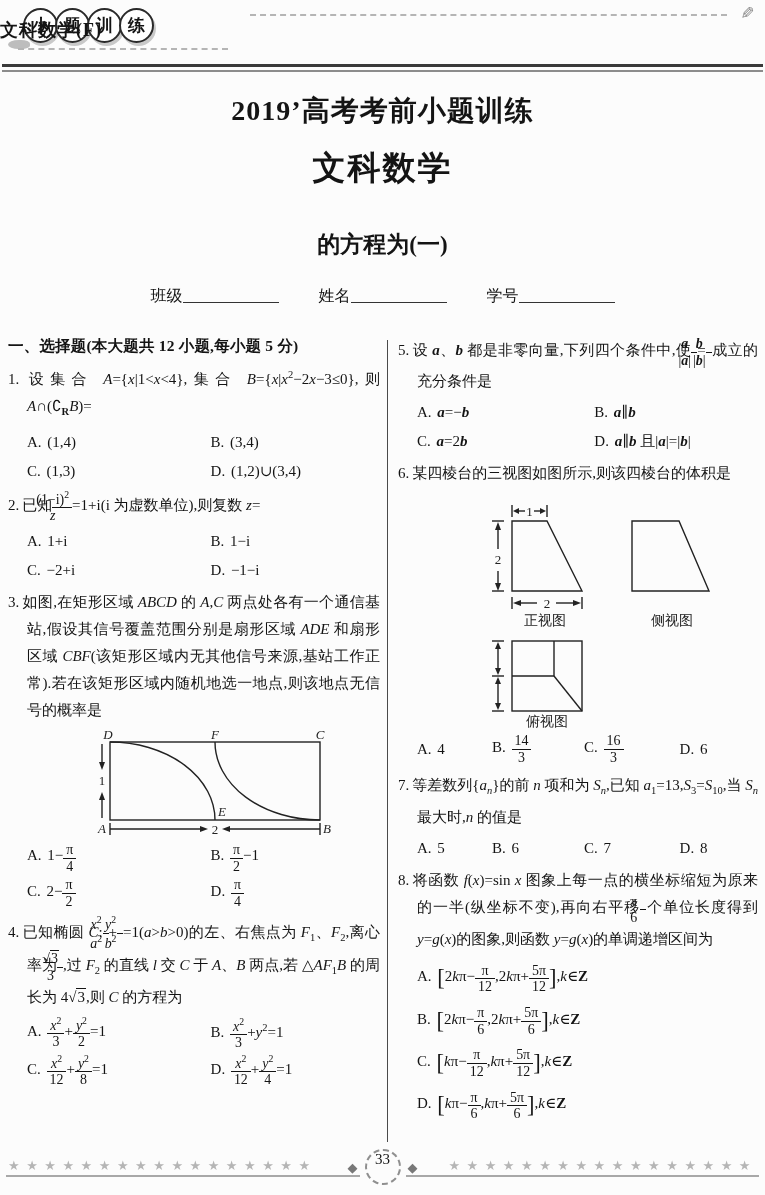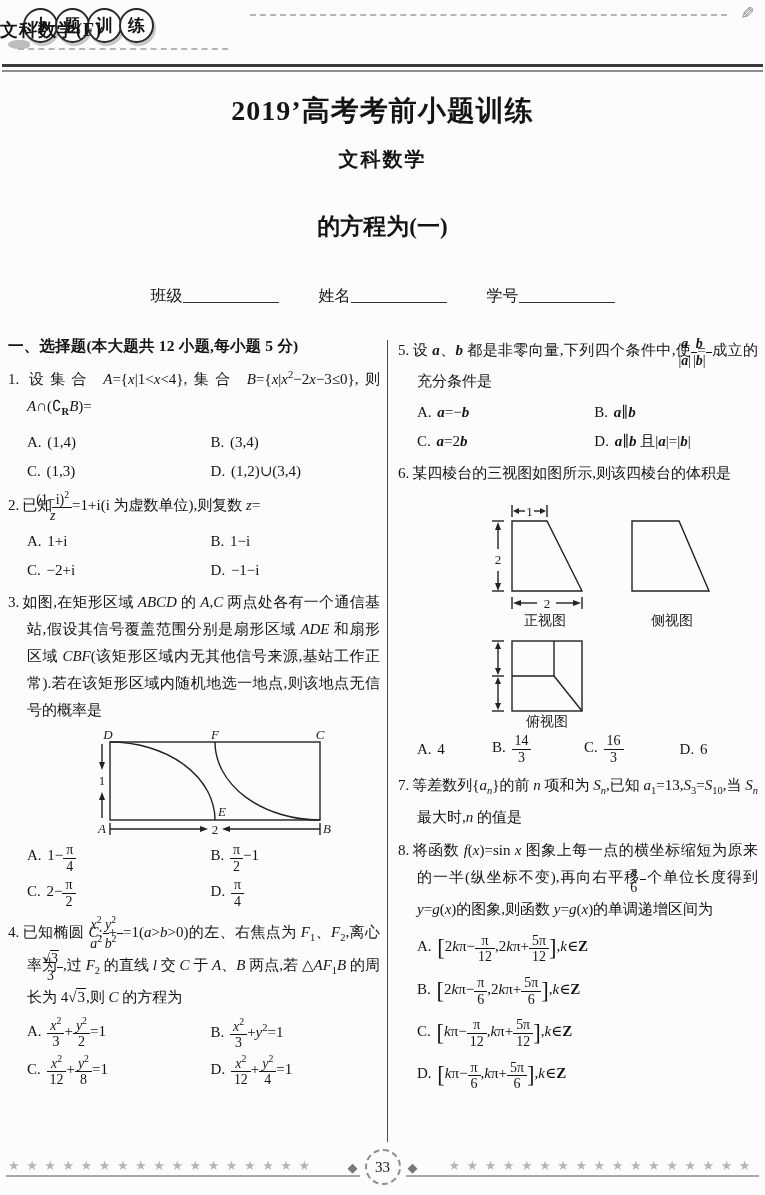--- a/index.html
+++ b/index.html
@@ -16,21 +16,21 @@
   .hdr-course{position:absolute;left:0;right:0;top:18px;text-align:left;
      font-weight:bold;font-size:18px;letter-spacing:1px;}
   .dashline{position:absolute;top:14px;left:250px;right:38px;border-top:2px dashed #b5b5b5;}
   .dashline2{position:absolute;top:48px;left:18px;width:210px;border-top:2px dashed #b5b5b5;}
   .pencil{position:absolute;top:2px;right:12px;font-size:17px;color:#8a8a8a;transform:rotate(90deg);}
   .blob{position:absolute;left:8px;top:40px;width:22px;height:9px;background:#bdbdbd;border-radius:50% 40% 40% 50%;}
   .double-rule{height:3px;border-top:3px solid #3a3a3a;border-bottom:2px solid #8c8c8c;margin:0 2px;}
 
   
   .t1{text-align:center;font-size:28px;font-weight:bold;margin:20px 0 0 0;letter-spacing:1px;}
-  .t2{text-align:center;font-size:20px;font-weight:bold;margin:16px 0 16px 0;letter-spacing:2px;}
+  .t2{text-align:center;font-size:33px;font-weight:bold;margin:16px 0 16px 0;letter-spacing:2px;}
   .t3{text-align:center;font-size:23px;font-weight:bold;margin:38px 0 0 0;}
   .meta{text-align:center;font-size:15px;margin:20px 0 0 0;}
   .fields{position:absolute;left:0;right:0;top:286px;text-align:center;font-size:16px;}
   .fields .fld{margin:0 18px;white-space:nowrap;}
   .blank{display:inline-block;width:96px;border-bottom:1.5px solid #333;height:15px;vertical-align:-2px;}
 
   
   #col-left{position:absolute;left:8px;top:336px;width:372px;}
   #col-right{position:absolute;left:398px;top:336px;width:360px;}
   .col-divider{position:absolute;left:387px;top:340px;height:802px;width:1px;background:#4a4a4a;}
@@ -60,21 +60,21 @@
   svg text{font-size:13px;font-family:"Liberation Serif","DejaVu Serif",serif;}
   svg .it{font-style:italic;}
   svg .cjk{font-size:14px;}
 
   
   .footer{position:absolute;left:6px;right:6px;bottom:10px;display:flex;align-items:center;}
   .strip{flex:1;border-bottom:2px solid #a8a8a8;display:flex;justify-content:space-between;align-items:flex-end;padding:0 2px 1px 2px;}
   .stars{color:#b5b5b5;font-size:13px;letter-spacing:6.5px;white-space:nowrap;overflow:hidden;}
   .diamond{color:#787878;font-size:13px;line-height:0.9;}
   .pgcircle{width:32px;height:32px;border:2.5px dashed #8f8f8f;border-radius:50%;margin:0 5px;
-     display:flex;align-items:center;justify-content:center;font-size:15px;}
+     display:flex;justify-content:center;font-size:15px;}
 </style>
 </head>
 <body>
 
 <div class="page">
 
   <div class="hdr">
     <span class="blob"></span>
     <div class="badge">
       <span class="bc">小</span>
@@ -236,20 +236,26 @@
   </svg>
 <div class="options row4">
           <span class="opt"><span class="ol">A.</span> <span class="ob">4</span></span>
           <span class="opt"><span class="ol">B.</span> <span class="ob"><span class="fr"><span class="n">14</span><span class="d">3</span></span></span></span>
           <span class="opt"><span class="ol">C.</span> <span class="ob"><span class="fr"><span class="n">16</span><span class="d">3</span></span></span></span>
           <span class="opt"><span class="ol">D.</span> <span class="ob">6</span></span>
         </div>
       </div>
       <div class="question">
         <div class="stem"><span class="qnum">7.</span><span class="stem-body">等差数列{<i>a<sub>n</sub></i>}的前 <i>n</i> 项和为 <i>S<sub>n</sub></i>,已知 <i>a</i><sub>1</sub>=13,<i>S</i><sub>3</sub>=<i>S</i><sub>10</sub>,当 <i>S<sub>n</sub></i> 最大时,<i>n</i> 的值是</span></div>
+        <div class="options row4">
+          <span class="opt"><span class="ol">A.</span> <span class="ob">5</span></span>
+          <span class="opt"><span class="ol">B.</span> <span class="ob">6</span></span>
+          <span class="opt"><span class="ol">C.</span> <span class="ob">7</span></span>
+          <span class="opt"><span class="ol">D.</span> <span class="ob">8</span></span>
+        </div>
       </div>
       <div class="question">
         <div class="stem"><span class="qnum">8.</span><span class="stem-body">将函数 <i>f</i>(<i>x</i>)=sin <i>x</i> 图象上每一点的横坐标缩短为原来的一半(纵坐标不变),再向右平移<span class="fr"><span class="n">π</span><span class="d">6</span></span>个单位长度得到 <i>y</i>=<i>g</i>(<i>x</i>)的图象,则函数 <i>y</i>=<i>g</i>(<i>x</i>)的单调递增区间为</span></div>
         <div class="options list">
           <span class="opt"><span class="ol">A.</span> <span class="ob"><span class="bk">[</span>2<i>k</i>π−<span class="fr"><span class="n">π</span><span class="d">12</span></span>,2<i>k</i>π+<span class="fr"><span class="n">5π</span><span class="d">12</span></span><span class="bk">]</span>,<i>k</i>∈<b>Z</b></span></span>
           <span class="opt"><span class="ol">B.</span> <span class="ob"><span class="bk">[</span>2<i>k</i>π−<span class="fr"><span class="n">π</span><span class="d">6</span></span>,2<i>k</i>π+<span class="fr"><span class="n">5π</span><span class="d">6</span></span><span class="bk">]</span>,<i>k</i>∈<b>Z</b></span></span>
           <span class="opt"><span class="ol">C.</span> <span class="ob"><span class="bk">[</span><i>k</i>π−<span class="fr"><span class="n">π</span><span class="d">12</span></span>,<i>k</i>π+<span class="fr"><span class="n">5π</span><span class="d">12</span></span><span class="bk">]</span>,<i>k</i>∈<b>Z</b></span></span>
           <span class="opt"><span class="ol">D.</span> <span class="ob"><span class="bk">[</span><i>k</i>π−<span class="fr"><span class="n">π</span><span class="d">6</span></span>,<i>k</i>π+<span class="fr"><span class="n">5π</span><span class="d">6</span></span><span class="bk">]</span>,<i>k</i>∈<b>Z</b></span></span>
         </div>
       </div>

